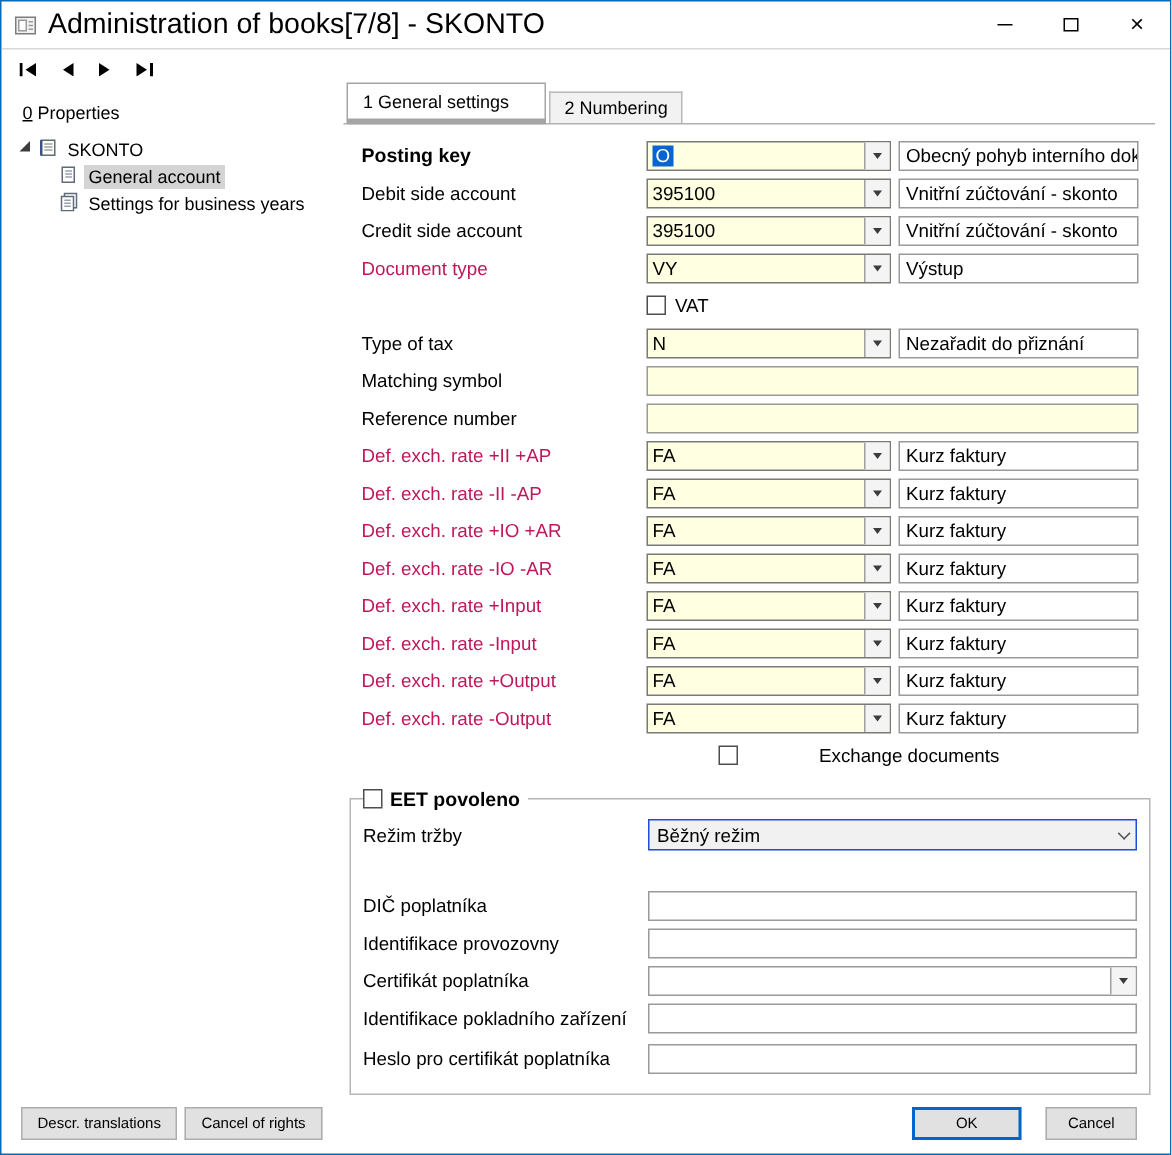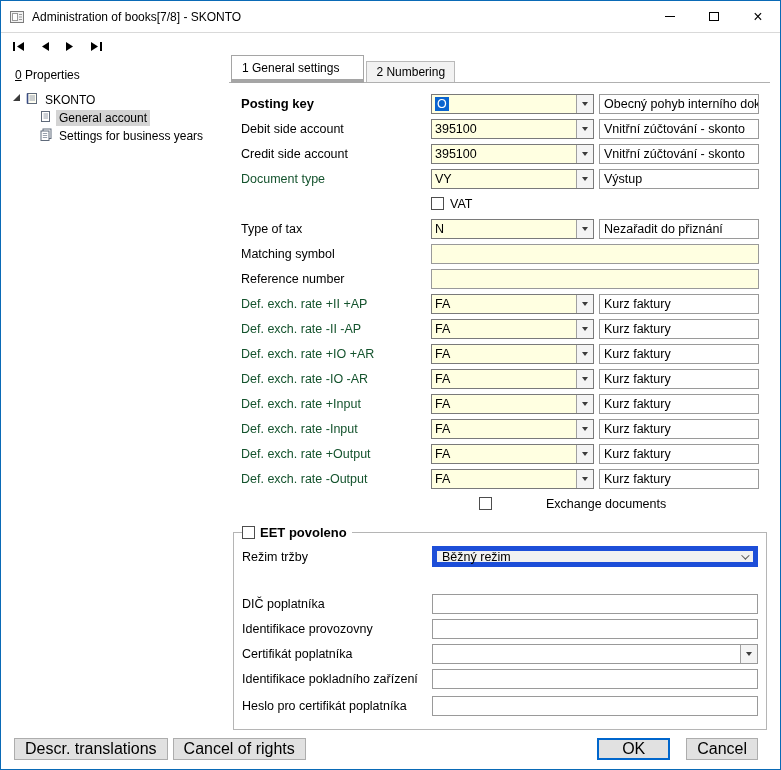--- a/index.html
+++ b/index.html
@@ -20,21 +20,21 @@
   }
   
   .titlebar {
     height: 32px;
     display: flex;
     align-items: center;
     padding-left: 8px;
     border-bottom: 1px solid #d9d9d9;
   }
   .app-icon { width:16px; height:16px; margin-right:7px; display:inline-flex; }
-  .title { font-size: 12px; }
+  .title { font-size: 19px; }
   .win-controls { margin-left:auto; display:flex; height:100%; }
   .win-btn { width:44px; height:100%; display:flex; align-items:center; justify-content:center; cursor:default; }
   .glyph-min { width:10px; height:1px; background:#000; }
   .glyph-max { width:10px; height:9px; border:1px solid #000; }
   .glyph-close { font-size:16px; line-height:1; }
   
   .navbar {
     height: 26px;
     display: flex;
     align-items: center;
@@ -79,21 +79,21 @@
     margin-bottom:-1px;
     border-bottom:4px solid #6d28d9;
     padding:5px 24px 4px 10px;
     border-color:#a5a5a5;
   }
   
   .form { padding: 10px 0 0 12px; }
   .frow { display:flex; align-items:center; height:21px; margin-bottom:4px; }
   .flabel { width:190px; font-size:12.5px; white-space:nowrap; flex-shrink:0; }
   .flabel.bold { font-weight:bold; font-size:13px; }
-  .flabel.link { color:#14532d; }
+  .flabel.link { color:#be185d; }
   .combo {
     width:163px; height:20px;
     border:1px solid #7a7a7a;
     background:#ffffe1;
     display:flex; align-items:stretch;
     flex-shrink:0;
   }
   .combo.white-bg { background:#ffffff; border-color:#999; }
   .combo .val {
     flex:1; display:flex; align-items:center;
@@ -138,21 +138,21 @@
     border:1px solid #4d4d4d;
     background:#fff;
     margin-right:6px;
     flex-shrink:0;
   }
   .cblabel { font-size:12.5px; }
   .spacer { }
   .ctlwide { width:326px !important; }
   .selectbox {
     width:326px; height:21px;
-    border:5px solid #1d4ed8;
+    border:1px solid #1d4ed8;
     background:#f1f1f1;
     display:flex; align-items:center;
     padding:0 6px 0 5px;
     font-size:12.5px;
   }
   .chevron-down {
     width:6px; height:6px;
     border-right:1px solid #555;
     border-bottom:1px solid #555;
     transform:rotate(45deg) translateY(-2px);
@@ -177,21 +177,21 @@
     position:absolute; left:0; right:0; bottom:0;
     height:40px;
     display:flex; align-items:center;
     padding:0 22px 0 13px;
   }
   .btn {
     height:22px;
     background:#e1e1e1;
     border:1px solid #adadad;
     font-family:inherit;
-    font-size:16px;
+    font-size:10px;
     padding:0 10px;
     display:inline-flex; align-items:center; justify-content:center;
     cursor:default;
   }
   .btn-group-left { display:flex; gap:5px; }
   .btn-group-right { display:flex; gap:16px; margin-left:auto; }
   .btn.default { border:2px solid #0066cc; min-width:73px; }
   .btn.cancel { min-width:61px; }
   svg { display:block; }
 </style>

